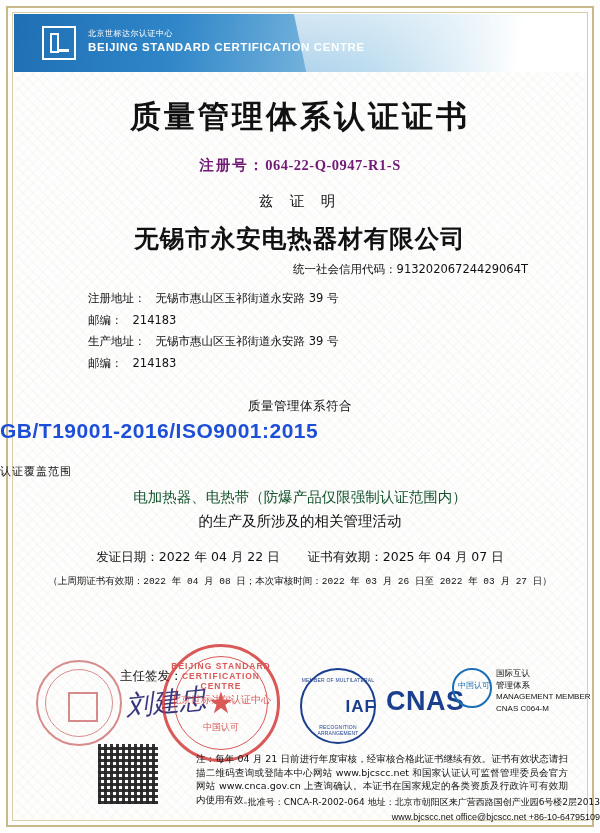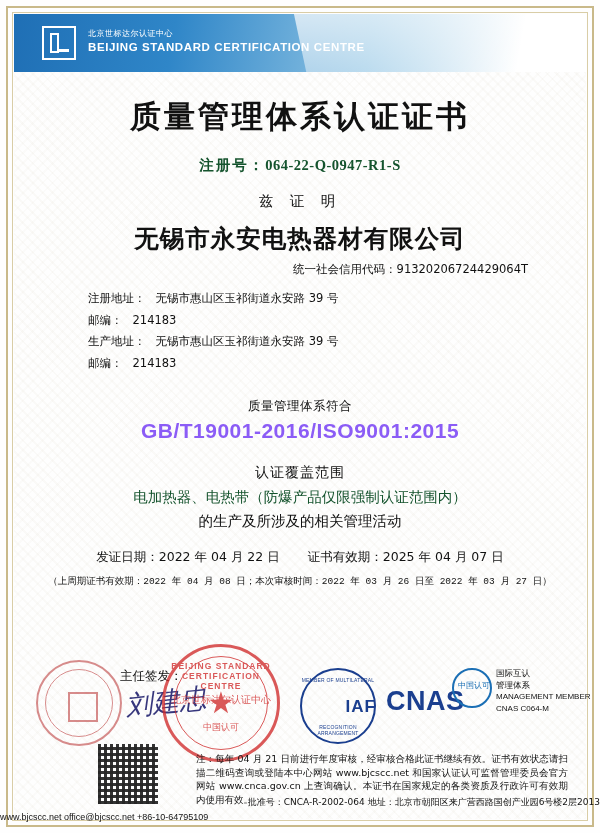--- a/index.html
+++ b/index.html
@@ -116,21 +116,21 @@
     color: #111111;
     font-family: "DejaVu Sans", sans-serif;
   }
   .reg-no {
     position: absolute;
     top: 156px;
     left: 0; right: 0;
     text-align: center;
     font-size: 14.5px;
     font-weight: bold;
-    color: #14532d;
+    color: #701a75;
     letter-spacing: 0.5px;
   }
   .reg-no .label { letter-spacing: 2px; }
 
   .hereby {
     position: absolute;
     top: 192px;
     left: 0; right: 0;
     text-align: center;
     font-size: 14.5px;
@@ -180,33 +180,32 @@
     text-align: center;
     font-size: 12.5px;
     color: #111;
     font-family: "DejaVu Sans", sans-serif;
     letter-spacing: 0.5px;
   }
   .std-code {
     position: absolute;
     top: 419px;
     left: 0; right: 0;
-    text-align: center;
     font-size: 21px;
     font-weight: bold;
-    color: #8b5cf6;
+    color: #1d4ed8;
     letter-spacing: 0.5px;
     font-family: "Liberation Sans", sans-serif;
   }
   .scope-caption {
     position: absolute;
     top: 464px;
     left: 0; right: 0;
-    text-align: center;
-    font-size: 14px;
+    text-align: left;
+    font-size: 11px;
     color: #111;
     font-family: "DejaVu Sans", sans-serif;
     letter-spacing: 1px;
   }
   .scope-line1 {
     position: absolute;
     top: 488px;
     left: 0; right: 0;
     text-align: center;
     font-size: 14.5px;
@@ -465,21 +464,21 @@
     bottom: 24px;
     text-align: right;
     font-size: 9px;
     color: #111;
     font-family: "DejaVu Sans", sans-serif;
   }
   .footer-line2 {
     position: absolute;
     left: 0; right: 0;
     bottom: 11px;
-    text-align: left;
+    text-align: right;
     font-size: 9px;
     color: #111;
     font-family: "Liberation Sans", sans-serif;
   }
 </style>
 </head>
 <body>
 
 <div class="page">
   <div class="border-outer"></div>

